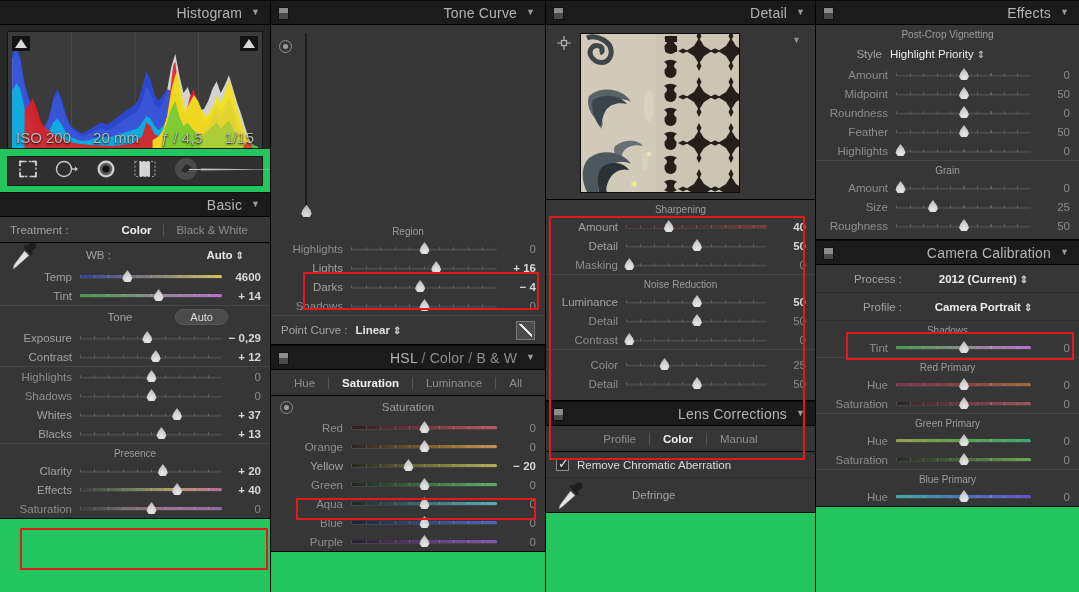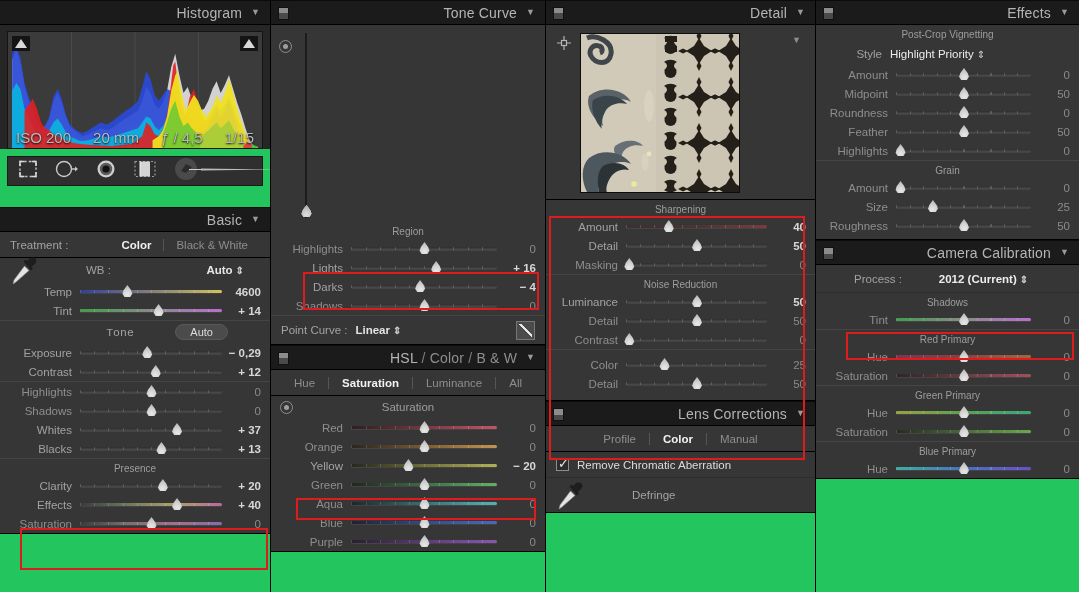--- a/index.html
+++ b/index.html
@@ -131,21 +131,21 @@
   .wbrow .wbv {
     margin-left:auto; margin-right:26px; color:#e6e6e6;
     font-size:11.5px; font-weight:bold;
   }
   .updown { color:#cfcfcf; font-size:10px; margin-left:3px; }
 
   .tone-hdr {
     display:flex; align-items:center; justify-content:center;
     height:22px; position:relative;
   }
-  .tone-hdr .tt { color:#a2a2a2; font-size:11.5px; margin-right:30px;font-family:Liberation Mono, monospace; }
+  .tone-hdr .tt { color:#a2a2a2; font-size:11.5px; margin-right:30px; }
   .auto-btn {
     position:absolute; right:42px; top:3px;
     background:#4b4b4b; color:#dcdcdc; font-size:11px;
     padding:1px 14px; border-radius:9px;
     border:1px solid #595959;
   }
 
   
   .tc-wrap { padding:8px 8px 4px 8px; display:flex; }
   .tc-target { width:26px; padding-top:6px; }
@@ -313,21 +313,21 @@
       <span>
         <svg width="115" height="22" viewBox="0 0 115 22">
           <circle cx="13" cy="11" r="11" fill="#4a4a4a"></circle>
           <path d="M8,13 L13,6 L19,9 L13,15 Z" fill="#2b2b2b"></path>
           <path d="M16,11 L28,11 L28,12 L16,12 Z" fill="#cfcfcf"></path>
           <path d="M28,10.5 L110,11.5 L28,12.5 Z" fill="#bdbdbd"></path>
         </svg>
       </span>
     </div>
 
-    <div class="panel-head" style="margin-top:21px">
+    <div class="panel-head" style="margin-top:6px">
       <span class="ptitle">Basic</span>
       <span class="caret">▼</span>
     </div>
 
     <div class="panel-body">
       <div class="treat-row">
         <span class="t-lbl">Treatment :</span>
         <span class="treat-opts">
           <span class="opt active">Color</span>
           <span class="sep"></span>
@@ -996,20 +996,24 @@
       <span class="swbox"></span>
       <span class="ptitle">Camera Calibration</span>
       <span class="caret">▼</span>
     </div>
 
     <div class="panel-body">
       <div class="kv-row">
         <span class="kv-k">Process :</span>
         <span class="kv-v"><span>2012 (Current)</span><span class="updown">⇕</span></span>
       </div>
+      <div class="kv-row">
+        <span class="kv-k">Profile :</span>
+        <span class="kv-v"><span>Camera Portrait</span><span class="updown">⇕</span></span>
+      </div>
       <div class="sec-title">Shadows</div>
       <div id="cc-shadows">
           <div class="row">
             <span class="lbl dim">Tint</span>
             <span class="track">
               <span class="bar" style="background: linear-gradient(to right, rgb(63, 158, 74), rgb(138, 138, 138), rgb(185, 111, 208));"></span>
               <span class="ticks"></span>
               <span class="knob" style="left: 50%;"></span>
             </span>
             <span class="val zero">0</span>

